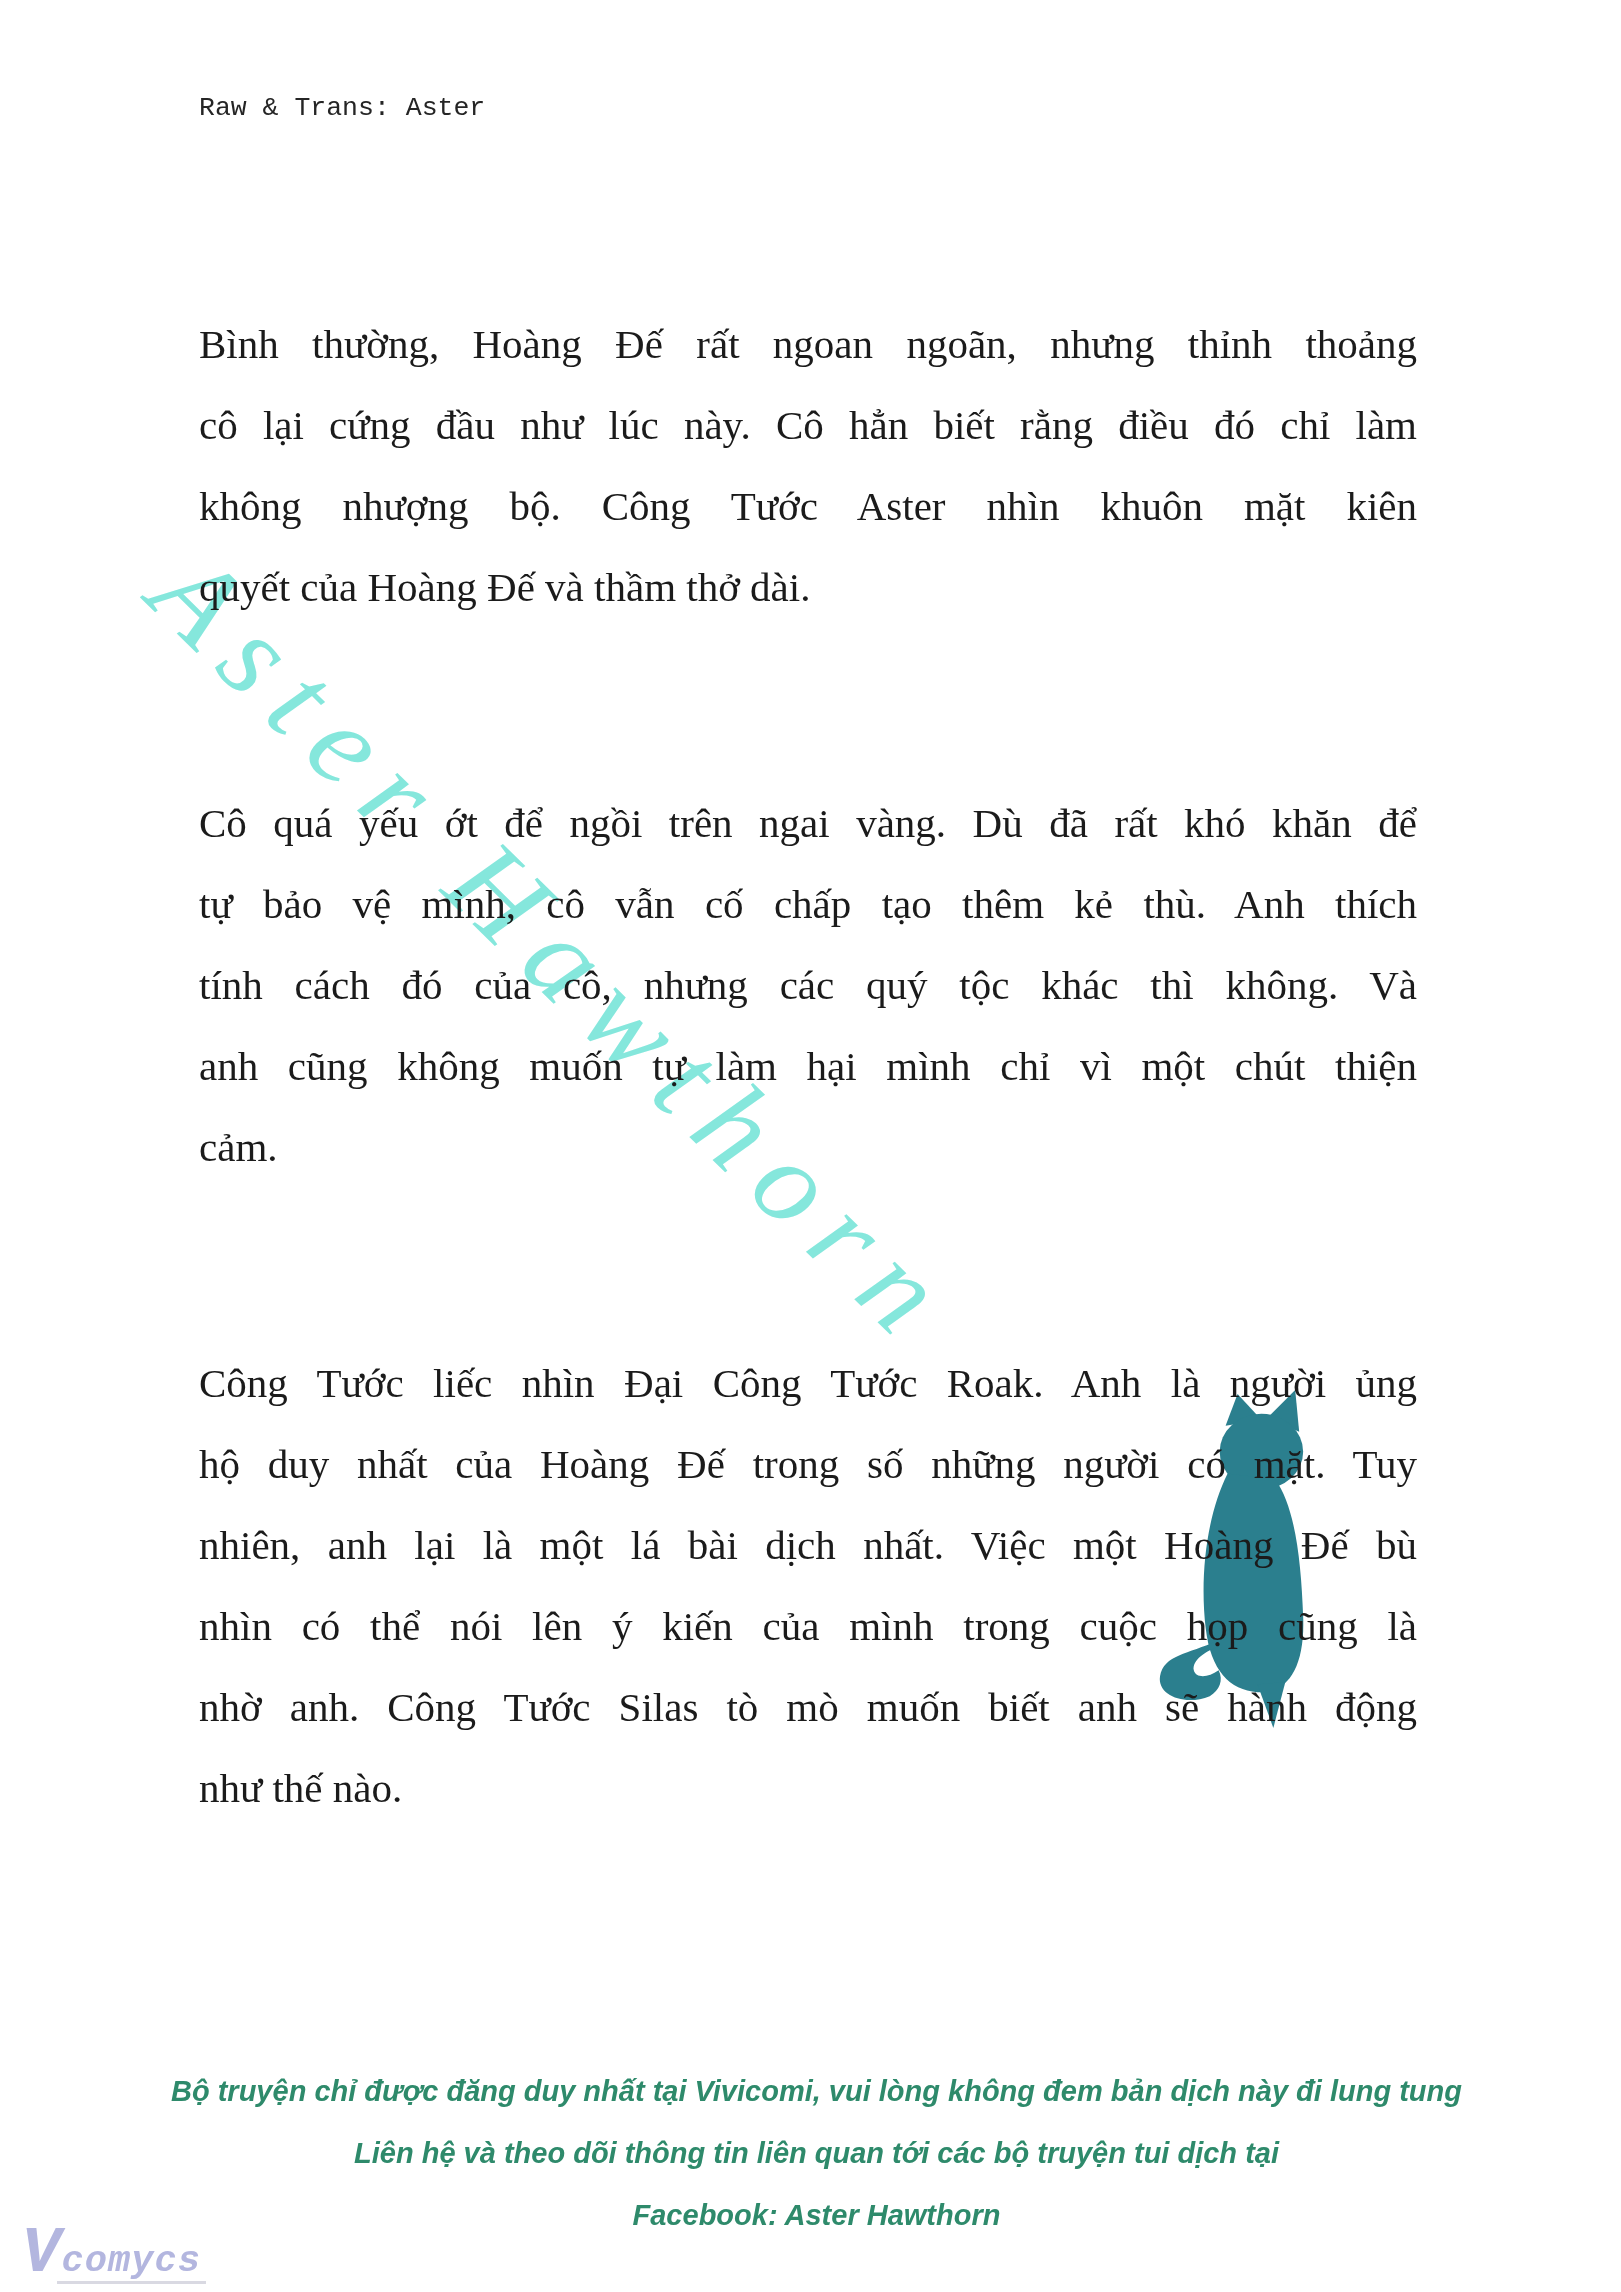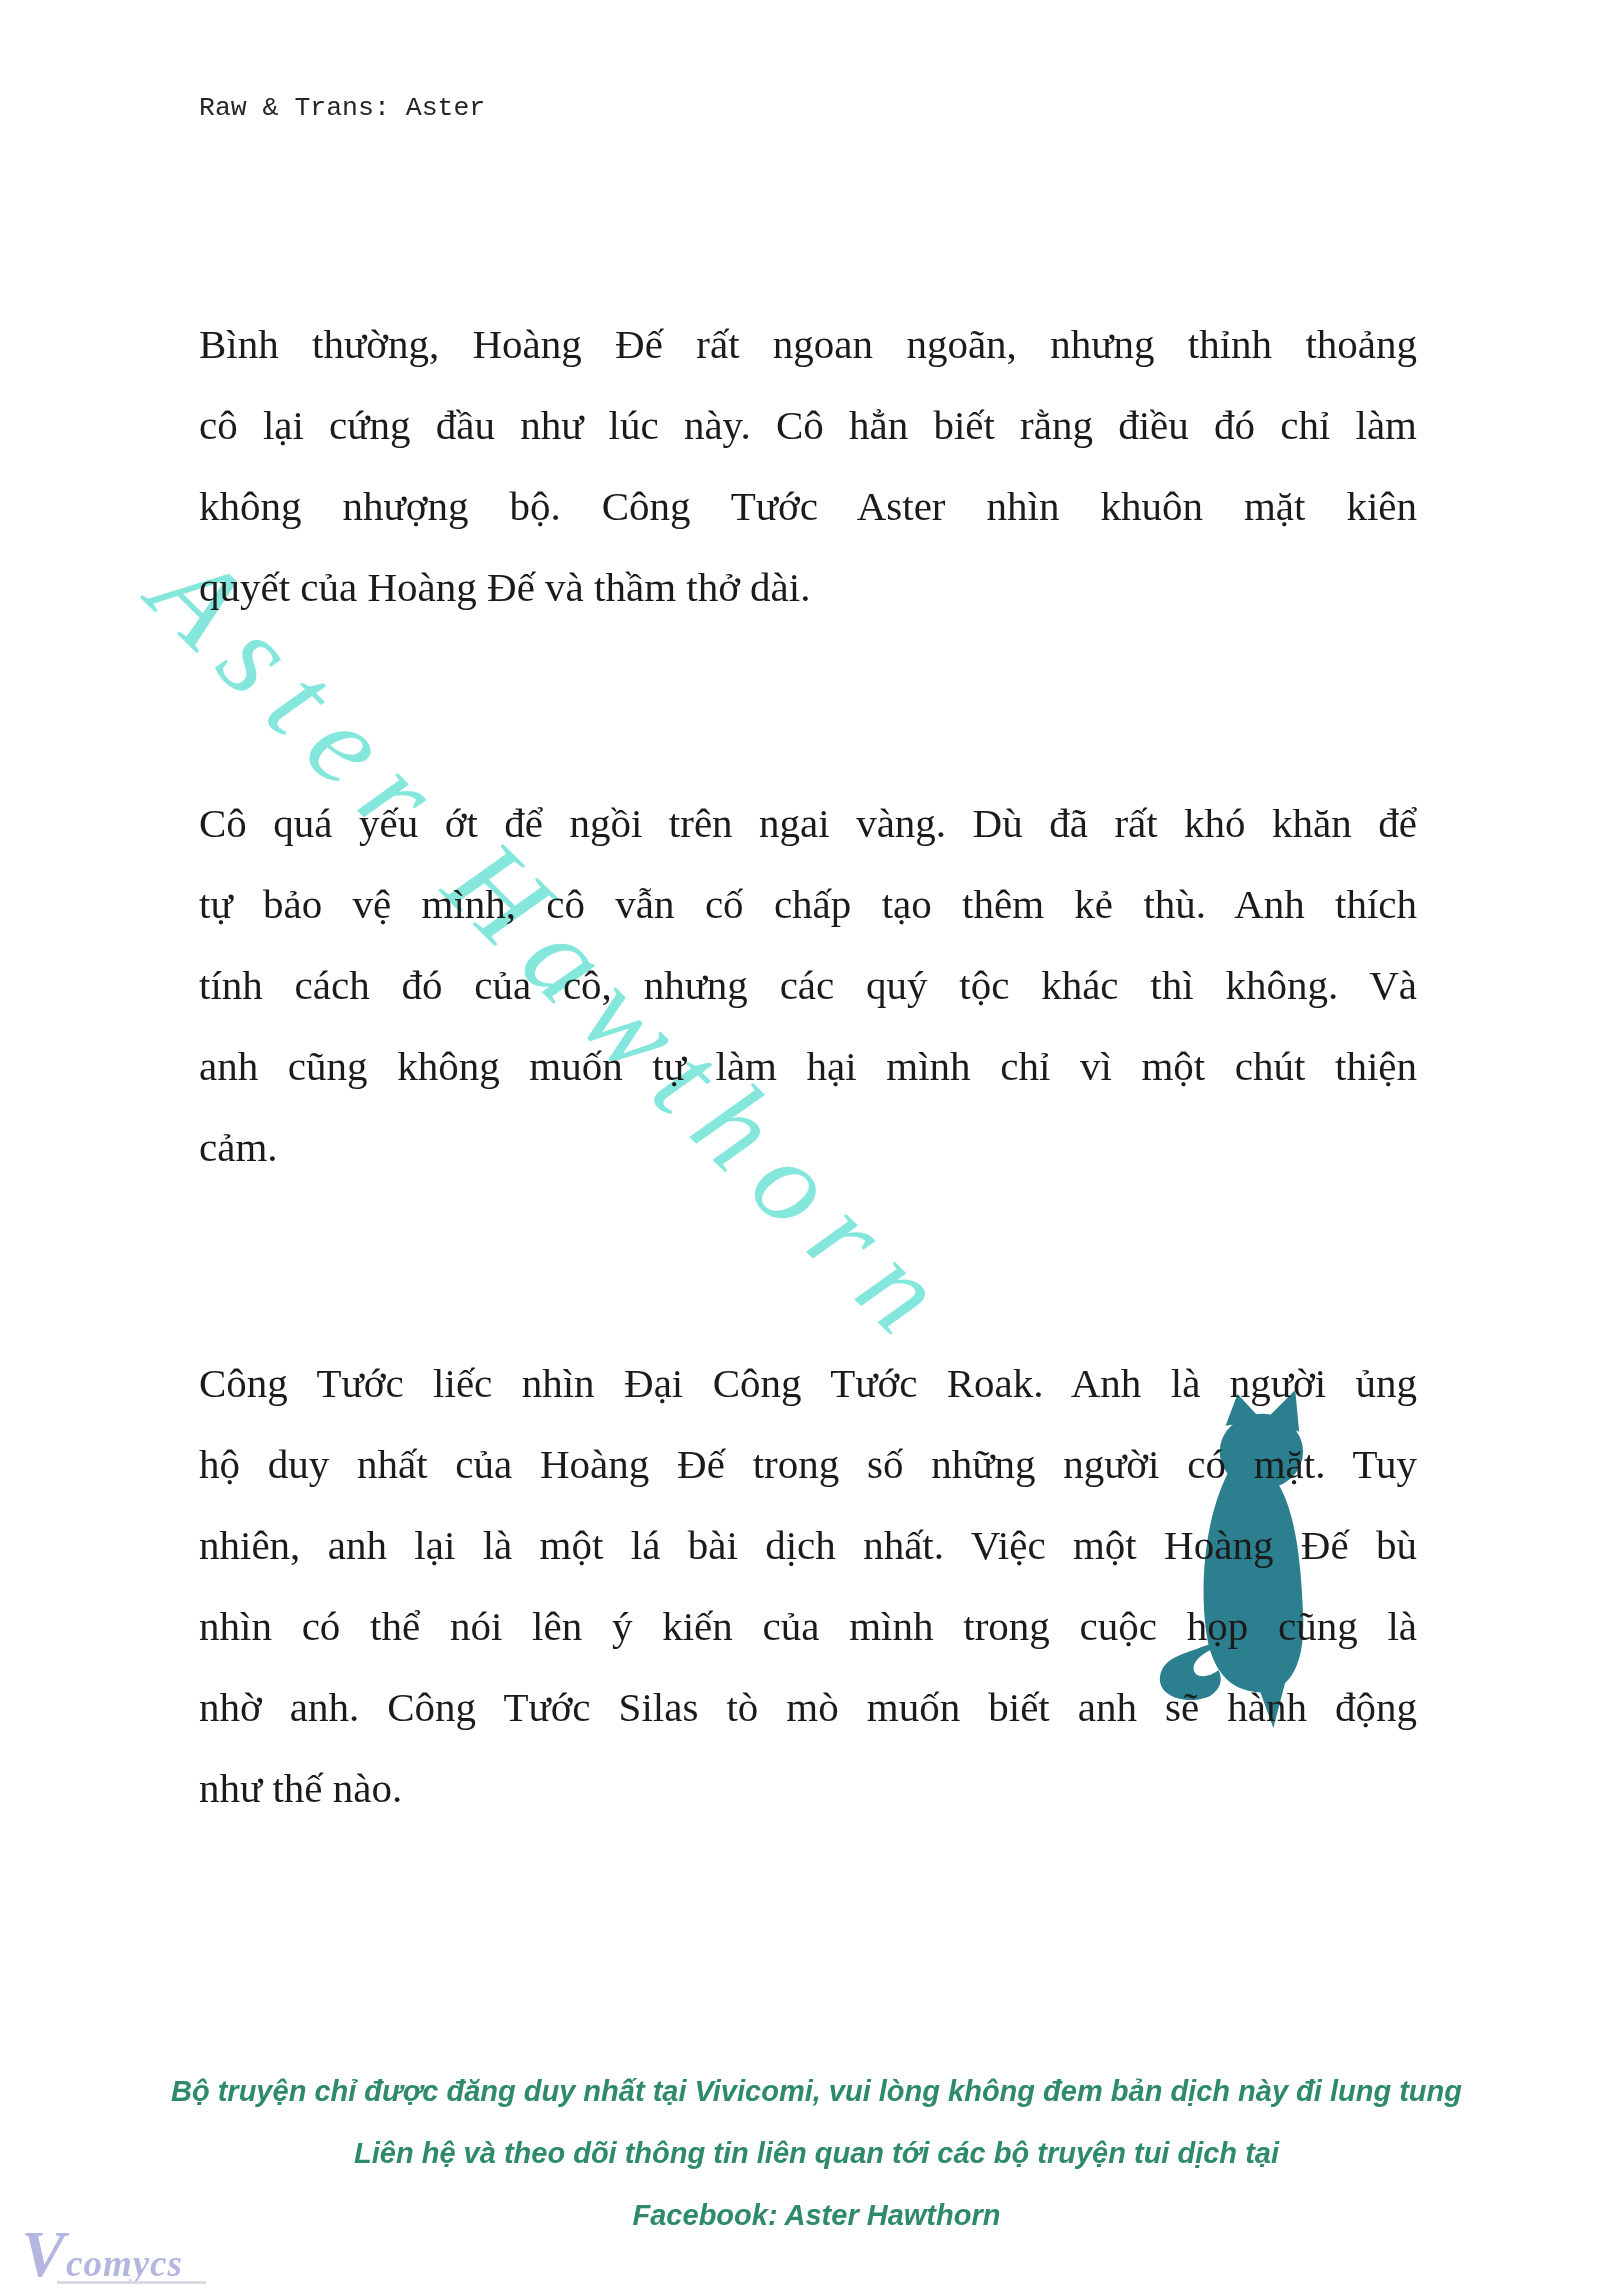--- a/index.html
+++ b/index.html
@@ -74,21 +74,21 @@
     font-size:29px;
     color:var(--footer-color,#2e8a6b);
     z-index:2;
   }
   .footer-line { line-height:62px;padding-left:12px; }
 
   
   .logo {
     position:absolute;
     left:21.6px; top:2217px;
-    font-family:Liberation Serif, serif;
+    font-family:Liberation Mono, monospace;
     font-style:italic;
     font-weight:bold;
     font-size:37px;
     letter-spacing:1px;
     color:var(--logo-color,#b3b6df);
     z-index:3;
     width:fit-content;
   }
   .logo::first-letter { font-size:65px; }
   .logo-sub {

